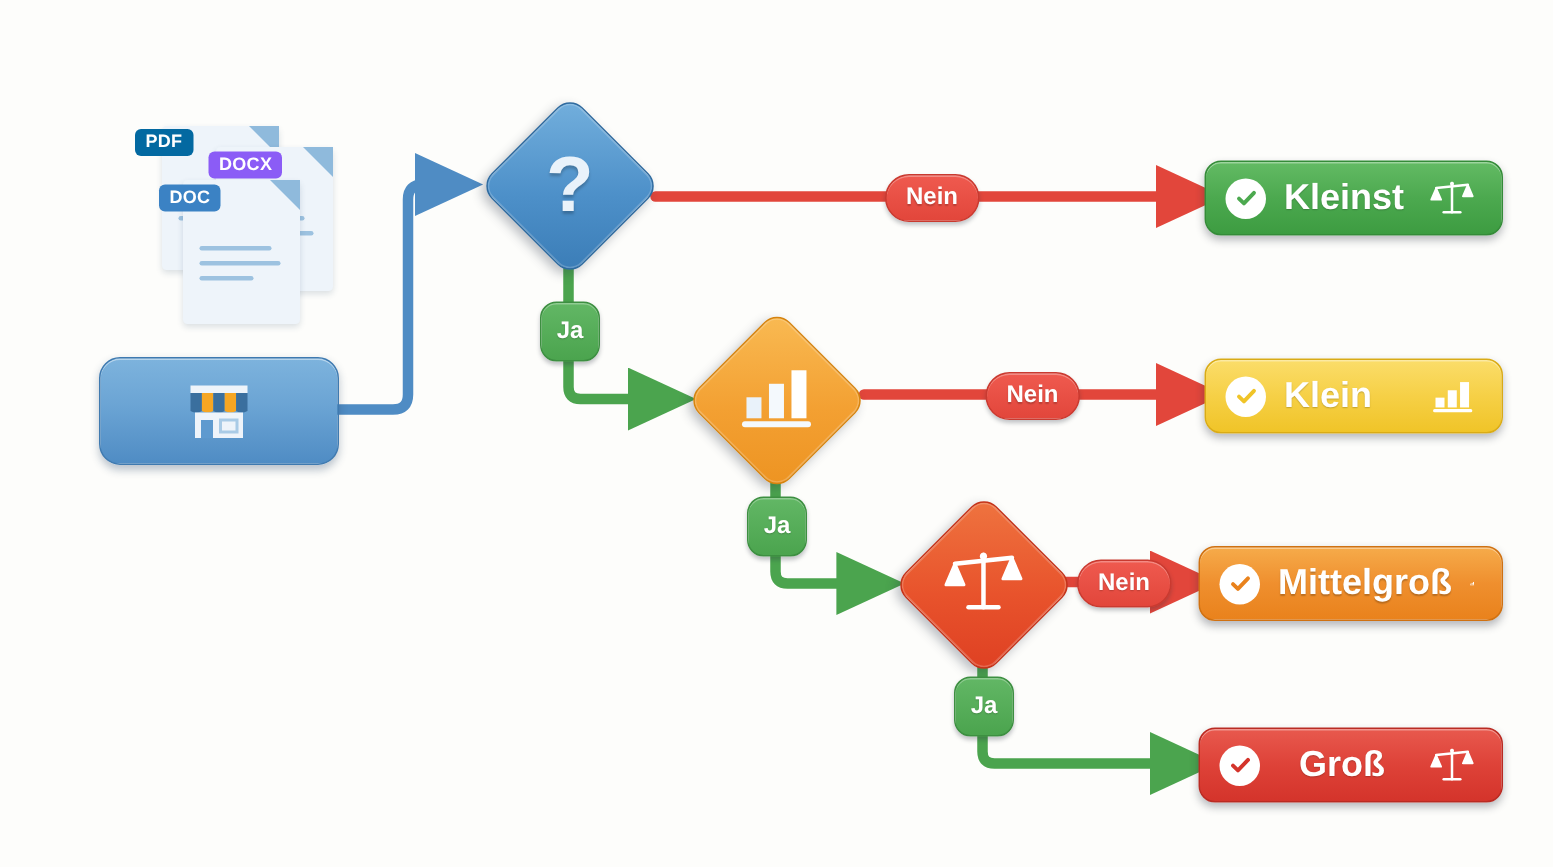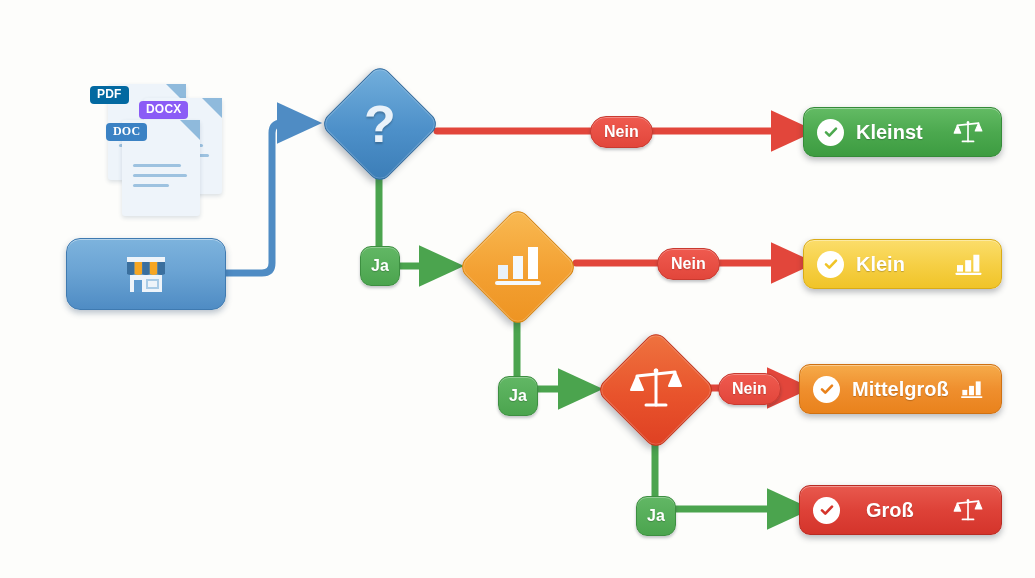--- a/index.html
+++ b/index.html
@@ -86,21 +86,21 @@
     position: absolute;
     height: 48px;
     border-radius: 11px;
     display: flex; align-items: center;
     padding: 0 18px 0 13px;
     gap: 12px;
     box-shadow: 0 3px 6px rgba(40,45,60,.33), inset 0 1px 0 rgba(255,255,255,.38);
   }
   .card-label {
     color: #ffffff;
-    font-size: 20px;
+    font-size: 24px;
     font-weight: bold;
     text-shadow: 0 1px 1px rgba(0,0,0,.22);
     white-space: nowrap;
   }
   .c-green  { background: linear-gradient(180deg,#63bb64 0%,#4ca94f 50%,#3d9c41 100%); border: 1px solid #358b39; }
   .c-yellow { background: linear-gradient(180deg,#fbdd6a 0%,#f6d046 50%,#f0c428 100%); border: 1px solid #d9ab17; }
   .c-orange { background: linear-gradient(180deg,#f5a councillors 0%,#ef8f2e 50%,#e9821c 100%); border: 1px solid #cf7112; }
   .c-orange { background: linear-gradient(180deg,#f6ab4a 0%,#ef8f2e 50%,#e9821c 100%); border: 1px solid #cf7112; }
   .c-red    { background: linear-gradient(180deg,#e8594e 0%,#de4238 50%,#d4342b 100%); border: 1px solid #b92b23; }
 
@@ -127,21 +127,21 @@
     border: 1px solid #c93a30;
     border-radius: 16px;
     height: 30px;
     padding: 0 13px;
     align-items: center;
   }
   .pill-ja {
     background: linear-gradient(180deg,#62b765 0%,#4ba44e 100%);
     border: 1px solid #3d8f41;
     border-radius: 11px;
-    width: 38px; height: 38px; margin-top: 45px;
+    width: 38px; height: 38px;
   }
 </style>
 </head>
 <body>
 
 <div id="canvas">
 
   <svg id="edges" viewBox="0 0 1035 578">
     <defs>
       <marker id="arrow-blue" markerWidth="7" markerHeight="7" refX="2.2" refY="3" orient="auto">
@@ -187,21 +187,21 @@
       <div class="doc-line" style="left:11px; top:66px; width:38px;"></div>
     </div>
     <div class="doc-badge" style="left:55px; top:25px; background:#8b5cf6;">DOCX</div>
 
     <div class="doc-page" style="left:38px; top:44px;">
       <div class="doc-fold"></div>
       <div class="doc-line" style="left:11px; top:44px; width:48px;"></div>
       <div class="doc-line" style="left:11px; top:54px; width:54px;"></div>
       <div class="doc-line" style="left:11px; top:64px; width:36px;"></div>
     </div>
-    <div class="doc-badge" style="left:22px; top:47px; background:#3b82c4;font-family:Liberation Serif, serif;">DOC</div>
+    <div class="doc-badge" style="left:22px; top:47px; background:#3b82c4;">DOC</div>
   </div>
 
   <div class="source-box">
     <svg width="46" height="40" viewBox="0 0 46 40">
 
       <path d="M4,3 L42,3 L42,8 L4,8 Z" fill="#eef4fa"></path>
       <path d="M4,8 L11.6,8 L11.6,20 Q7.8,22 4,20 Z" fill="#3a6f9e"></path>
       <path d="M11.6,8 L19.2,8 L19.2,20 Q15.4,22 11.6,20 Z" fill="#f6a623"></path>
       <path d="M19.2,8 L26.8,8 L26.8,20 Q23,22 19.2,20 Z" fill="#3a6f9e"></path>
       <path d="M26.8,8 L34.4,8 L34.4,20 Q30.6,22 26.8,20 Z" fill="#f6a623"></path>

